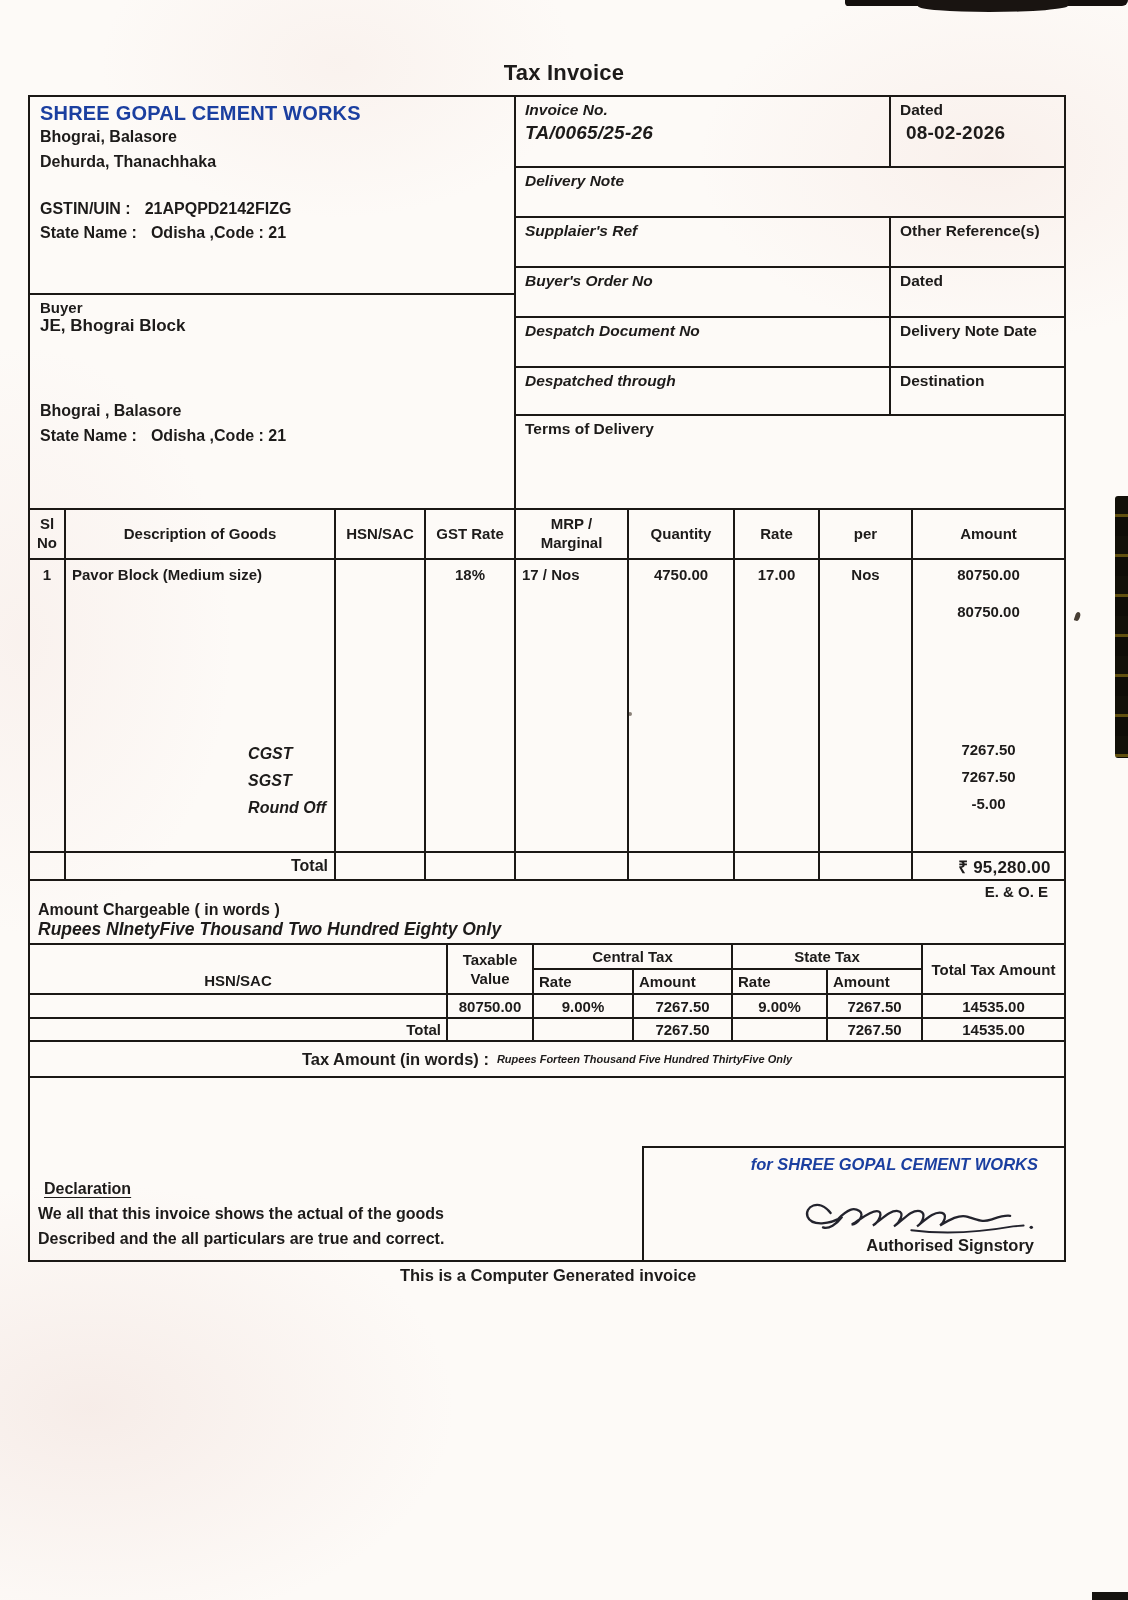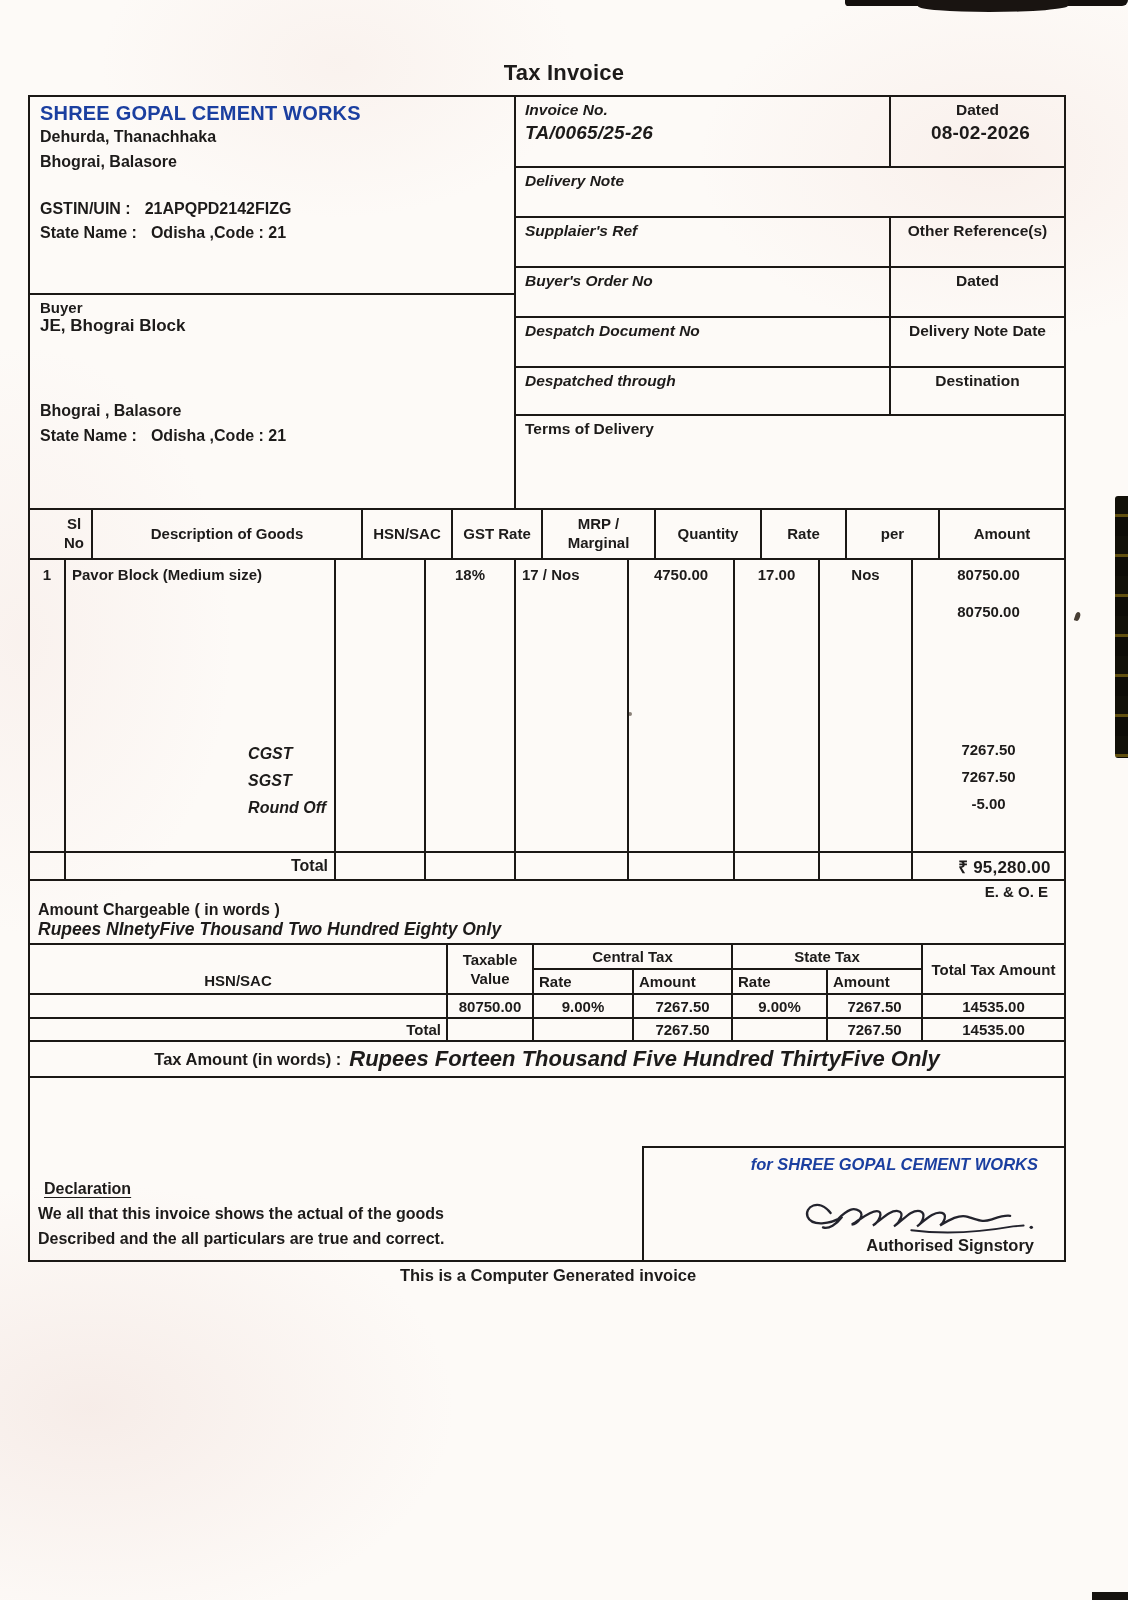--- a/index.html
+++ b/index.html
@@ -40,36 +40,36 @@
   .buyer-addr .seller-line{line-height:1.6;}
 
   .meta-col{flex:1;display:flex;flex-direction:column;}
   .meta-row{display:flex;border-bottom:2px solid var(--line);}
   .meta-row.r1{height:71px;}
   .meta-row.r{height:50px;}
   .meta-row.r6{height:48px;}
   .meta-row.terms{flex:1;border-bottom:none;}
   .meta-cell{padding:4px 9px;font-size:15.5px;font-weight:bold;}
   .meta-cell.lc{width:373px;font-style:italic;}
-  .meta-cell.rc{flex:1;border-left:2px solid var(--line);text-align:center;}
+  .meta-cell.rc{flex:1;border-left:2px solid var(--line);}
   .meta-value{font-size:19px;font-weight:bold;margin-top:3px;letter-spacing:.2px;}
   .meta-value.pad{padding-left:6px;}
 
   
   .c-sl{width:36px;}
   .c-desc{width:270px;}
   .c-hsn{width:90px;}
   .c-gst{width:90px;}
   .c-mrp{width:113px;}
   .c-qty{width:106px;}
   .c-rate{width:85px;}
   .c-per{width:93px;}
   .c-amt{flex:1;}
   .items-head{height:50px;display:flex;border-bottom:2px solid var(--line);
-    font-weight:bold;font-size:15px;text-align:center;padding-left:27px;}
+    font-weight:bold;font-size:15px;text-align:center;}
   .items-head>div{border-right:2px solid var(--line);display:flex;flex-direction:column;
     justify-content:center;align-items:center;line-height:1.25;}
   .items-head>div:last-child{border-right:none;}
   .items-body{height:293px;display:flex;border-bottom:2px solid var(--line);font-size:15px;}
   .items-body>div{border-right:2px solid var(--line);position:relative;}
   .items-body>div:last-child{border-right:none;}
   .cell-top{padding-top:6px;text-align:center;font-weight:bold;}
   .cell-top.left{text-align:left;padding-left:6px;}
   .desc-item{padding:6px 0 0 6px;font-weight:bold;text-align:left;}
   .charges-labels{position:absolute;right:8px;bottom:30px;text-align:left;
@@ -112,21 +112,21 @@
   .tt-row{height:24px;display:flex;border-bottom:2px solid var(--line);}
   .tt-row>div,.tt-row2>div{display:flex;align-items:center;justify-content:center;border-right:2px solid var(--line);}
   .tt-row>div:last-child,.tt-row2>div:last-child{border-right:none;}
   .tt-row2{flex:1;display:flex;}
   .tt-row2 .lbl{justify-content:flex-end;padding-right:5px;}
 
   
   .tax-words{height:36px;border-bottom:2px solid var(--line);display:flex;align-items:center;
     justify-content:center;gap:8px;font-size:16.5px;}
   .tw-label{font-weight:bold;}
-  .tw-text{font-weight:bold;font-style:italic;font-size:22px;}
+  .tw-text{font-weight:bold;font-style:italic;font-size:11px;}
 
   
   .bottom-area{flex:1;position:relative;}
   .decl{position:absolute;left:8px;top:102px;font-size:16px;}
   .decl-heading{font-weight:bold;text-decoration:underline;text-underline-offset:3px;
     padding-left:6px;margin-bottom:3px;}
   .decl-line{line-height:25px;font-weight:bold;}
   .sig-box{position:absolute;left:612px;right:0;top:68px;bottom:0;
     border-top:2.5px solid var(--line);border-left:2.5px solid var(--line);}
   .sig-for{position:absolute;top:7px;right:26px;color:var(--blue);
@@ -163,22 +163,22 @@
   <div class="speck-dot"></div>
 
   <div class="title">Tax Invoice</div>
 
   <div class="invoice">
 
     <div class="top">
       <div class="left-col">
         <div class="seller">
           <div class="seller-name">SHREE GOPAL CEMENT WORKS</div>
+          <div class="seller-line">Bhograi,  Balasore</div>
           <div class="seller-line">Dehurda, Thanachhaka</div>
-          <div class="seller-line">Bhograi,  Balasore</div>
           <div class="seller-gst">
             <div class="kv">
               <span>GSTIN/UIN :</span>
               <span>21APQPD2142FIZG</span>
             </div>
             <div class="kv">
               <span>State Name :</span>
               <span>Odisha ,Code : 21</span>
             </div>
           </div>

